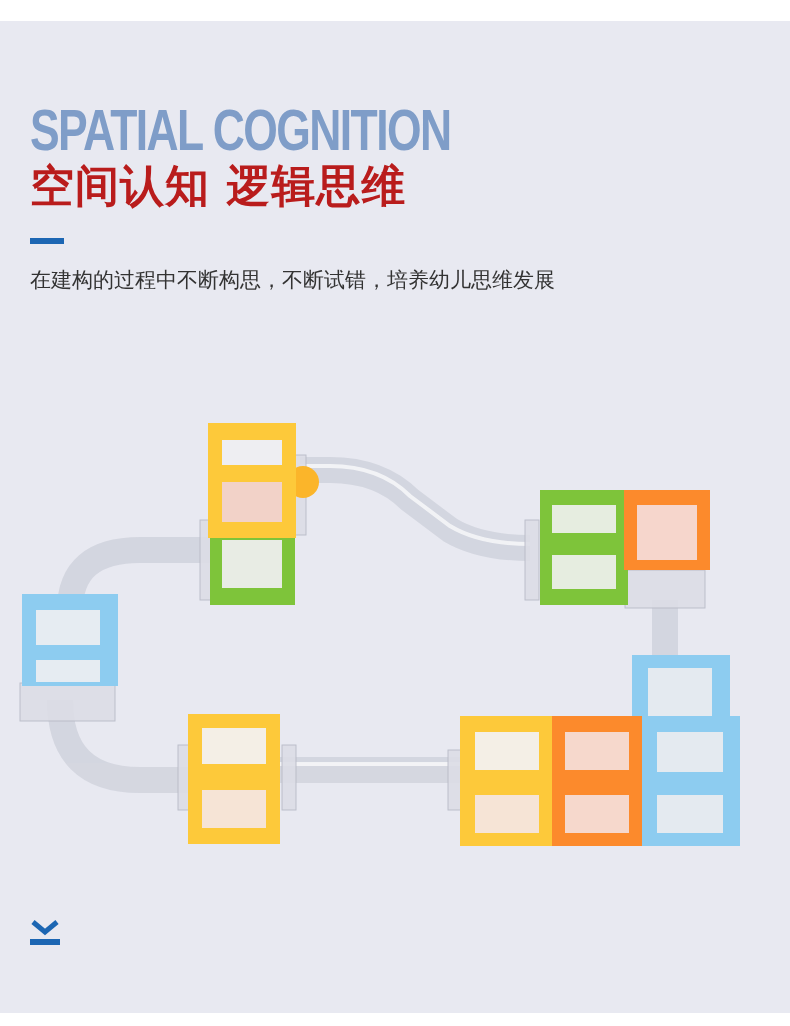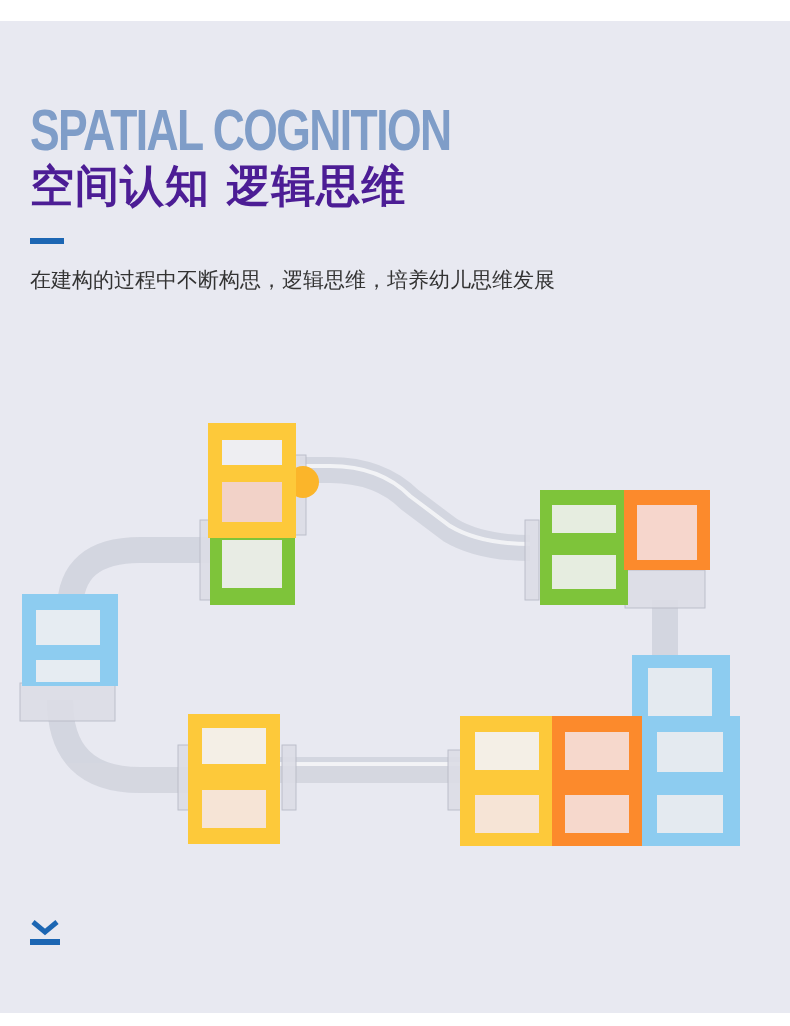--- a/index.html
+++ b/index.html
@@ -1,34 +1,34 @@
 <!DOCTYPE html>
 <html><head>
 <meta charset="utf-8">
 <style>
   html, body { margin:0; padding:0; }
   body { width:790px; height:1026px; background:#ffffff; position:relative; overflow:hidden; font-family:"DejaVu Sans", sans-serif; }
   .panel { position:absolute; left:0; top:21px; width:790px; height:993px; background:#e8e9f1; }
   .eng-title { position:absolute; left:30px; top:100px; font-family:"Liberation Sans", sans-serif; font-weight:bold; font-size:57px; letter-spacing:-2px; color:#7f9dc8; transform:scaleX(0.78); transform-origin:left top; white-space:nowrap; line-height:60px; }
-  .cn-title { position:absolute; left:30px; top:158px; font-weight:bold; font-size:44px; color:#4c1d95; letter-spacing:1px; white-space:nowrap; line-height:56px; }
+  .cn-title { position:absolute; left:30px; top:158px; font-weight:bold; font-size:44px; color:#b91c1c; letter-spacing:1px; white-space:nowrap; line-height:56px; }
   .dash { position:absolute; left:30px; top:238px; width:34px; height:6px; background:#1c66b3; }
   .subtitle { position:absolute; left:30px; top:266px; font-size:21px; color:#333; white-space:nowrap; }
   .scene { position:absolute; left:0; top:400px; width:790px; height:470px; }
   .dl-icon { position:absolute; left:30px; top:918px; width:30px; height:30px; }
   .bottom-white { position:absolute; left:0; top:1013px; width:790px; height:13px; background:#fff; }
 </style>
 </head>
 <body>
 
 <div class="panel"></div>
 
 <div class="eng-title">SPATIAL COGNITION</div>
 <div class="cn-title">空间认知 逻辑思维</div>
 <div class="dash"></div>
-<div class="subtitle">在建构的过程中不断构思，逻辑思维，培养幼儿思维发展</div>
+<div class="subtitle">在建构的过程中不断构思，不断试错，培养幼儿思维发展</div>
 
 <svg class="scene" viewBox="0 400 790 470" xmlns="http://www.w3.org/2000/svg">
   <g fill="none" stroke="#cfd2dc" stroke-width="26" stroke-linecap="butt" opacity="0.8">
 
     <path d="M210 550 L140 550 Q70 550 70 610"></path>
 
     <path d="M60 700 Q60 780 140 780 L190 780"></path>
 
     <path d="M280 770 L465 770"></path>
 

